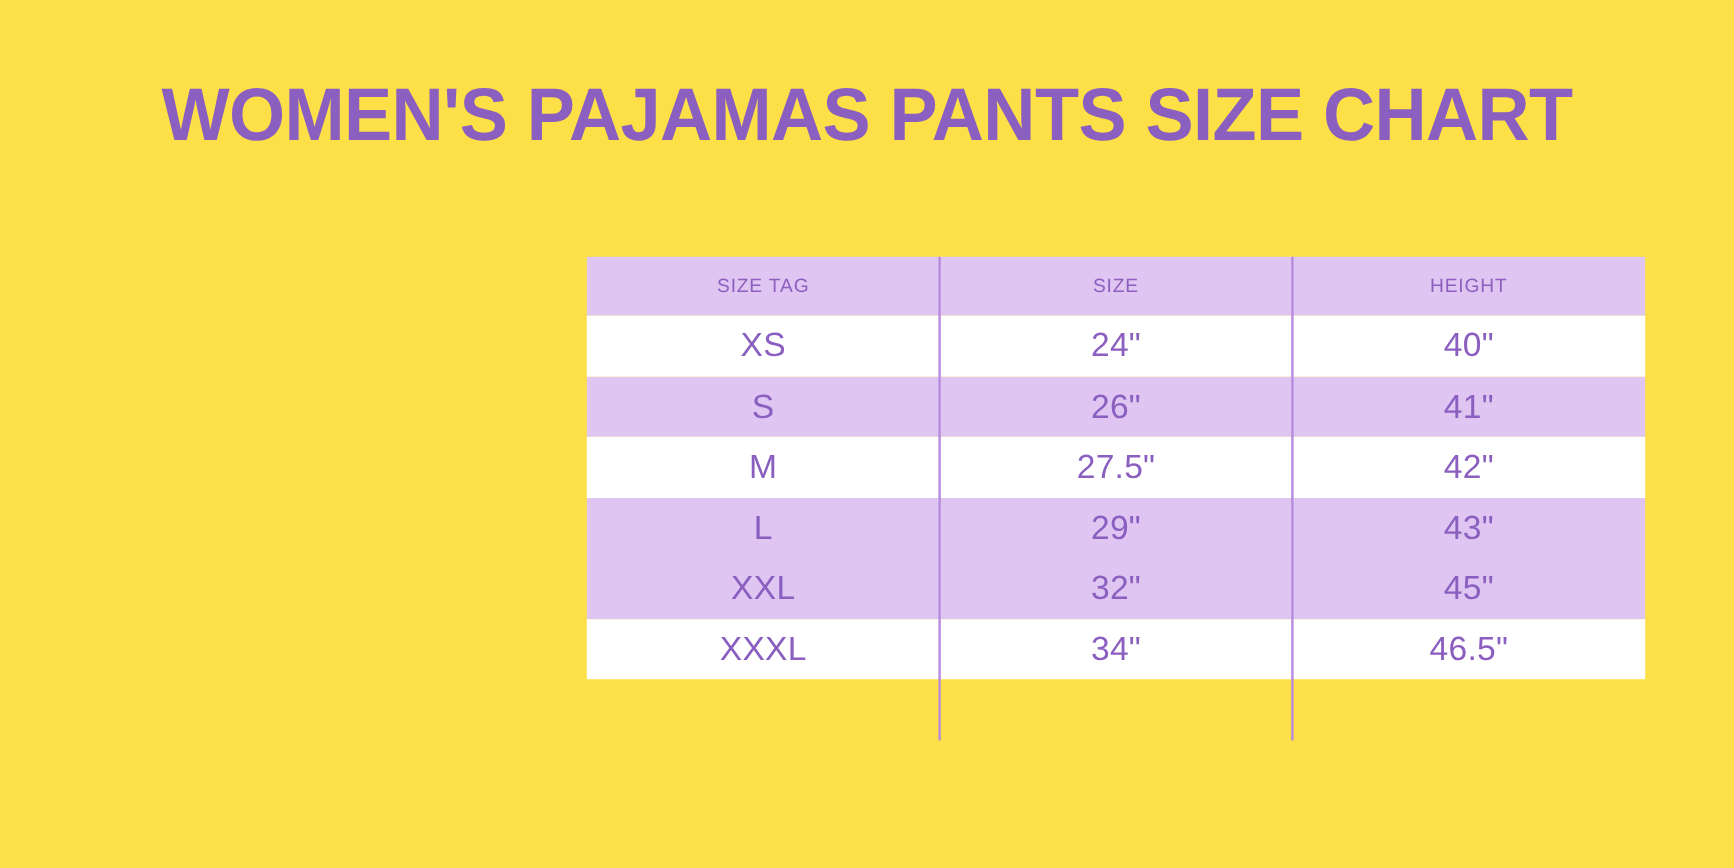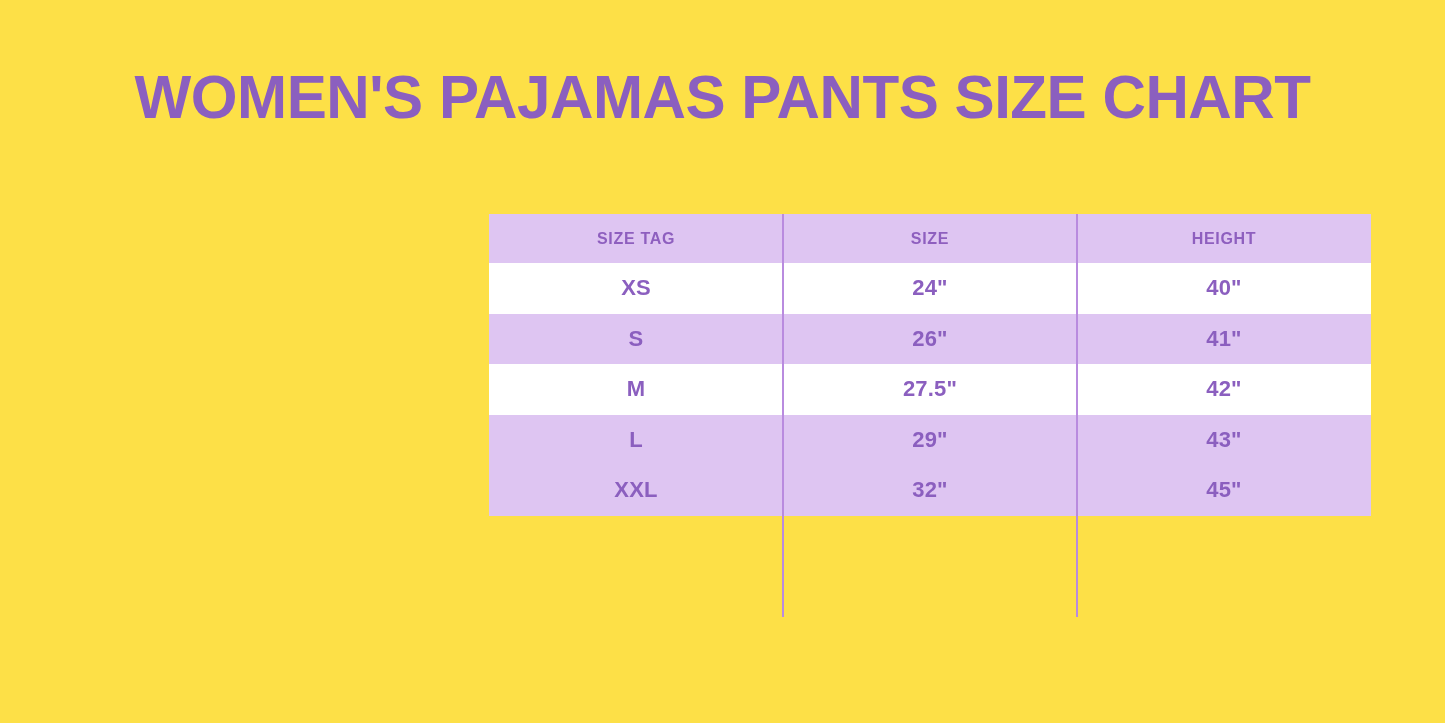--- a/index.html
+++ b/index.html
@@ -65,29 +65,29 @@
     text-align: center;
     vertical-align: middle;
     border: none;
   }
 
   .size-table thead th {
     height: 49px;
     background: #DEC5F2;
     color: #8E5FBF;
     font-size: 16px;
-    font-weight: bold;
+    font-weight: normal;
     letter-spacing: 0.7px;
     font-family: "Liberation Sans", sans-serif;
   }
 
   .size-table tbody td {
     height: 50.5px;
-    font-size: 22px;
-    font-weight: bold;
+    font-size: 28px;
+    font-weight: normal;
     color: #8B5FBF;
     letter-spacing: 0.2px;
     font-family: "Liberation Sans", sans-serif;
   }
 
   .size-table tbody tr.row-odd  td { background: #ffffff; }
   .size-table tbody tr.row-even td { background: #DEC5F2; }
 
   
   .divider {
@@ -143,20 +143,25 @@
         <tr class="row-even">
           <td>L</td>
           <td>29"</td>
           <td>43"</td>
         </tr>
         <tr class="row-even">
           <td>XXL</td>
           <td>32"</td>
           <td>45"</td>
         </tr>
+        <tr class="row-odd">
+          <td>XXXL</td>
+          <td>34"</td>
+          <td>46.5"</td>
+        </tr>
       </tbody>
     </table>
 
     <div class="divider d1"></div>
     <div class="divider d2"></div>
 
   </div>
 
 </div>
 

